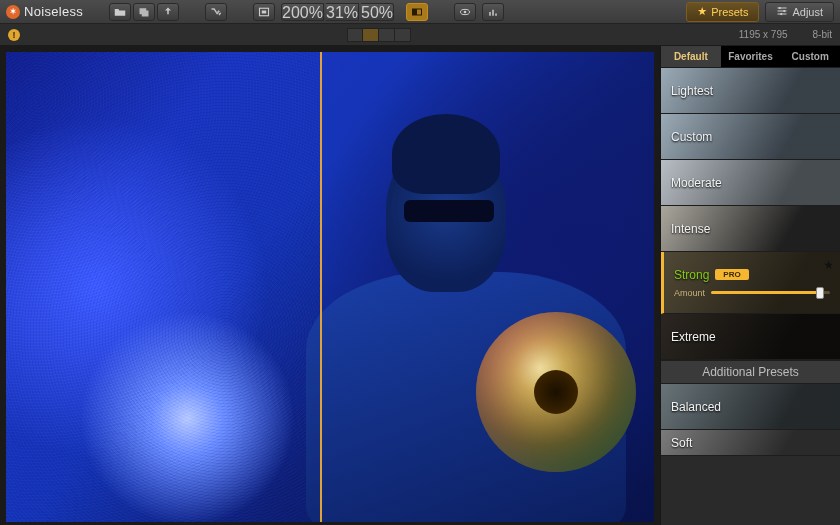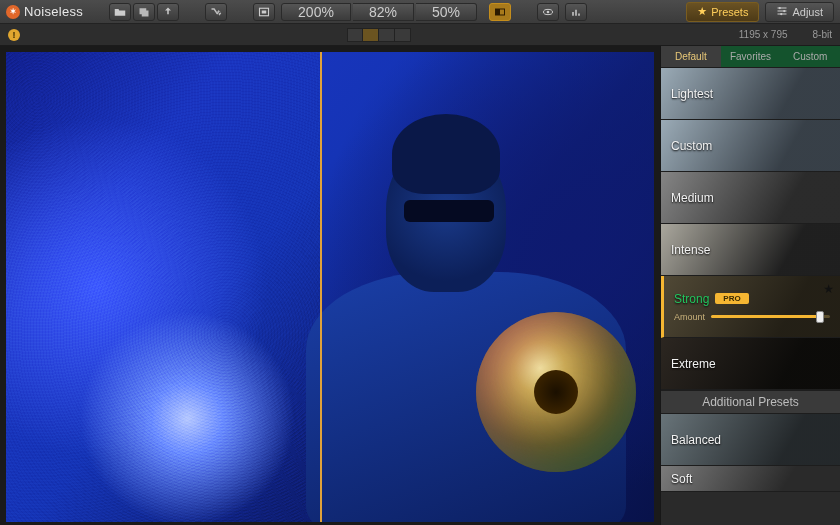--- a/index.html
+++ b/index.html
@@ -33,24 +33,24 @@
     border: 1px solid #2a2a2a;
     border-radius: 3px;
     display: flex; align-items: center; justify-content: center;
     color: #ccc;
     cursor: pointer;
     padding: 0 4px;
   }
   .tb-btn svg { width: 12px; height: 12px; display:block; }
   .tb-spacer { flex: 0 0 14px; }
   .zoom-btn {
-    height: 18px; padding: 0 16px;
+    height: 18px; padding: 0 0;
     background: linear-gradient(#555,#3b3b3b);
     border: 1px solid #2a2a2a;
-    color: #ccc; font-size: 14px;
+    color: #ccc; font-size: 16px;
     cursor: pointer;
   }
   .zoom-btn.first { border-radius: 3px 0 0 3px; }
   .zoom-btn.mid  { border-left: none; }
   .zoom-btn.last { border-radius: 0 3px 3px 0; border-left: none; }
   .toolbar .right { margin-left: auto; display: flex; gap: 6px; }
   .mode-btn {
     height: 20px; padding: 0 10px;
     background: linear-gradient(#555,#3b3b3b);
     border: 1px solid #2a2a2a;
@@ -164,30 +164,30 @@
 
   
   .sidebar {
     flex: 0 0 180px;
     background: #2a2a2a;
     border-left: 1px solid #171717;
     display: flex; flex-direction: column;
     font-size: 11px; color: #d6d6d6;
   }
   .tabs {
-    display: flex; height: 22px; background: #14532d; border-bottom: 1px solid #1d1d1d;
+    display: flex; height: 22px; background: #000000; border-bottom: 1px solid #1d1d1d; font-weight: bold;
   }
   .tab {
     flex: 1; display: flex; align-items: center; justify-content: center;
     font-size: 10px; color: #aaa; cursor: pointer;
   }
   .tab.sel { background: #3d3d3d; color: #e8c878; }
   .presets { flex: 1; overflow: hidden; }
   .preset {
-    height: 52px; position: relative;
+    height: 46px; position: relative;
     border-bottom: 1px solid #1d1d1d;
     display: flex; align-items: center;
     padding: 0 10px;
     cursor: pointer;
     overflow: hidden;
   }
   .preset .thumb {
     position: absolute; inset: 0;
     background: linear-gradient(120deg,#4a4a4a,#1f1f1f 70%);
     opacity: 0.9;
@@ -284,21 +284,21 @@
 
   <div class="tb-btn">
     <svg viewBox="0 0 16 16">
         <rect x="2" y="3" width="12" height="10" fill="none" stroke="#ccc" stroke-width="1.5"></rect>
         <rect x="5" y="6" width="6" height="4" fill="#ccc"></rect>
       </svg>
   </div>
 
   <div class="tb-group">
     <div class="zoom-btn first">200%</div>
-    <div class="zoom-btn mid">82%</div>
+    <div class="zoom-btn mid">31%</div>
     <div class="zoom-btn last">50%</div>
   </div>
 
   <div class="tb-btn icon-active" style="margin-left:6px">
     <svg viewBox="0 0 16 16">
         <rect x="2" y="4" width="12" height="8" fill="none" stroke="#2a1a00" stroke-width="1.3"></rect>
         <rect x="2" y="4" width="6" height="8" fill="#2a1a00"></rect>
       </svg>
   </div>
 
@@ -380,33 +380,33 @@
 
       <div class="preset">
         <div class="thumb th-sky"></div>
         <div class="label">Lightest</div>
       </div>
       <div class="preset">
         <div class="thumb th-sky"></div>
         <div class="label">Custom</div>
       </div>
       <div class="preset">
-        <div class="thumb th-window"></div>
-        <div class="label">Medium</div>
+        <div class="thumb th-clouds"></div>
+        <div class="label">Moderate</div>
       </div>
       <div class="preset">
         <div class="thumb th-sunset"></div>
         <div class="label">Intense</div>
       </div>
 
       <div class="preset sel">
         <div class="thumb th-lamp"></div>
         <div class="fav-star">★</div>
         <div class="row1">
-          <span class="label" style="color:#22c55e">Strong</span>
+          <span class="label" style="color:#84cc16">Strong</span>
           <span class="pro-badge">PRO</span>
         </div>
         <div class="amount-row">
           <span>Amount</span>
           <div class="slider">
             <div class="fill"></div>
             <div class="knob"></div>
           </div>
         </div>
       </div>

